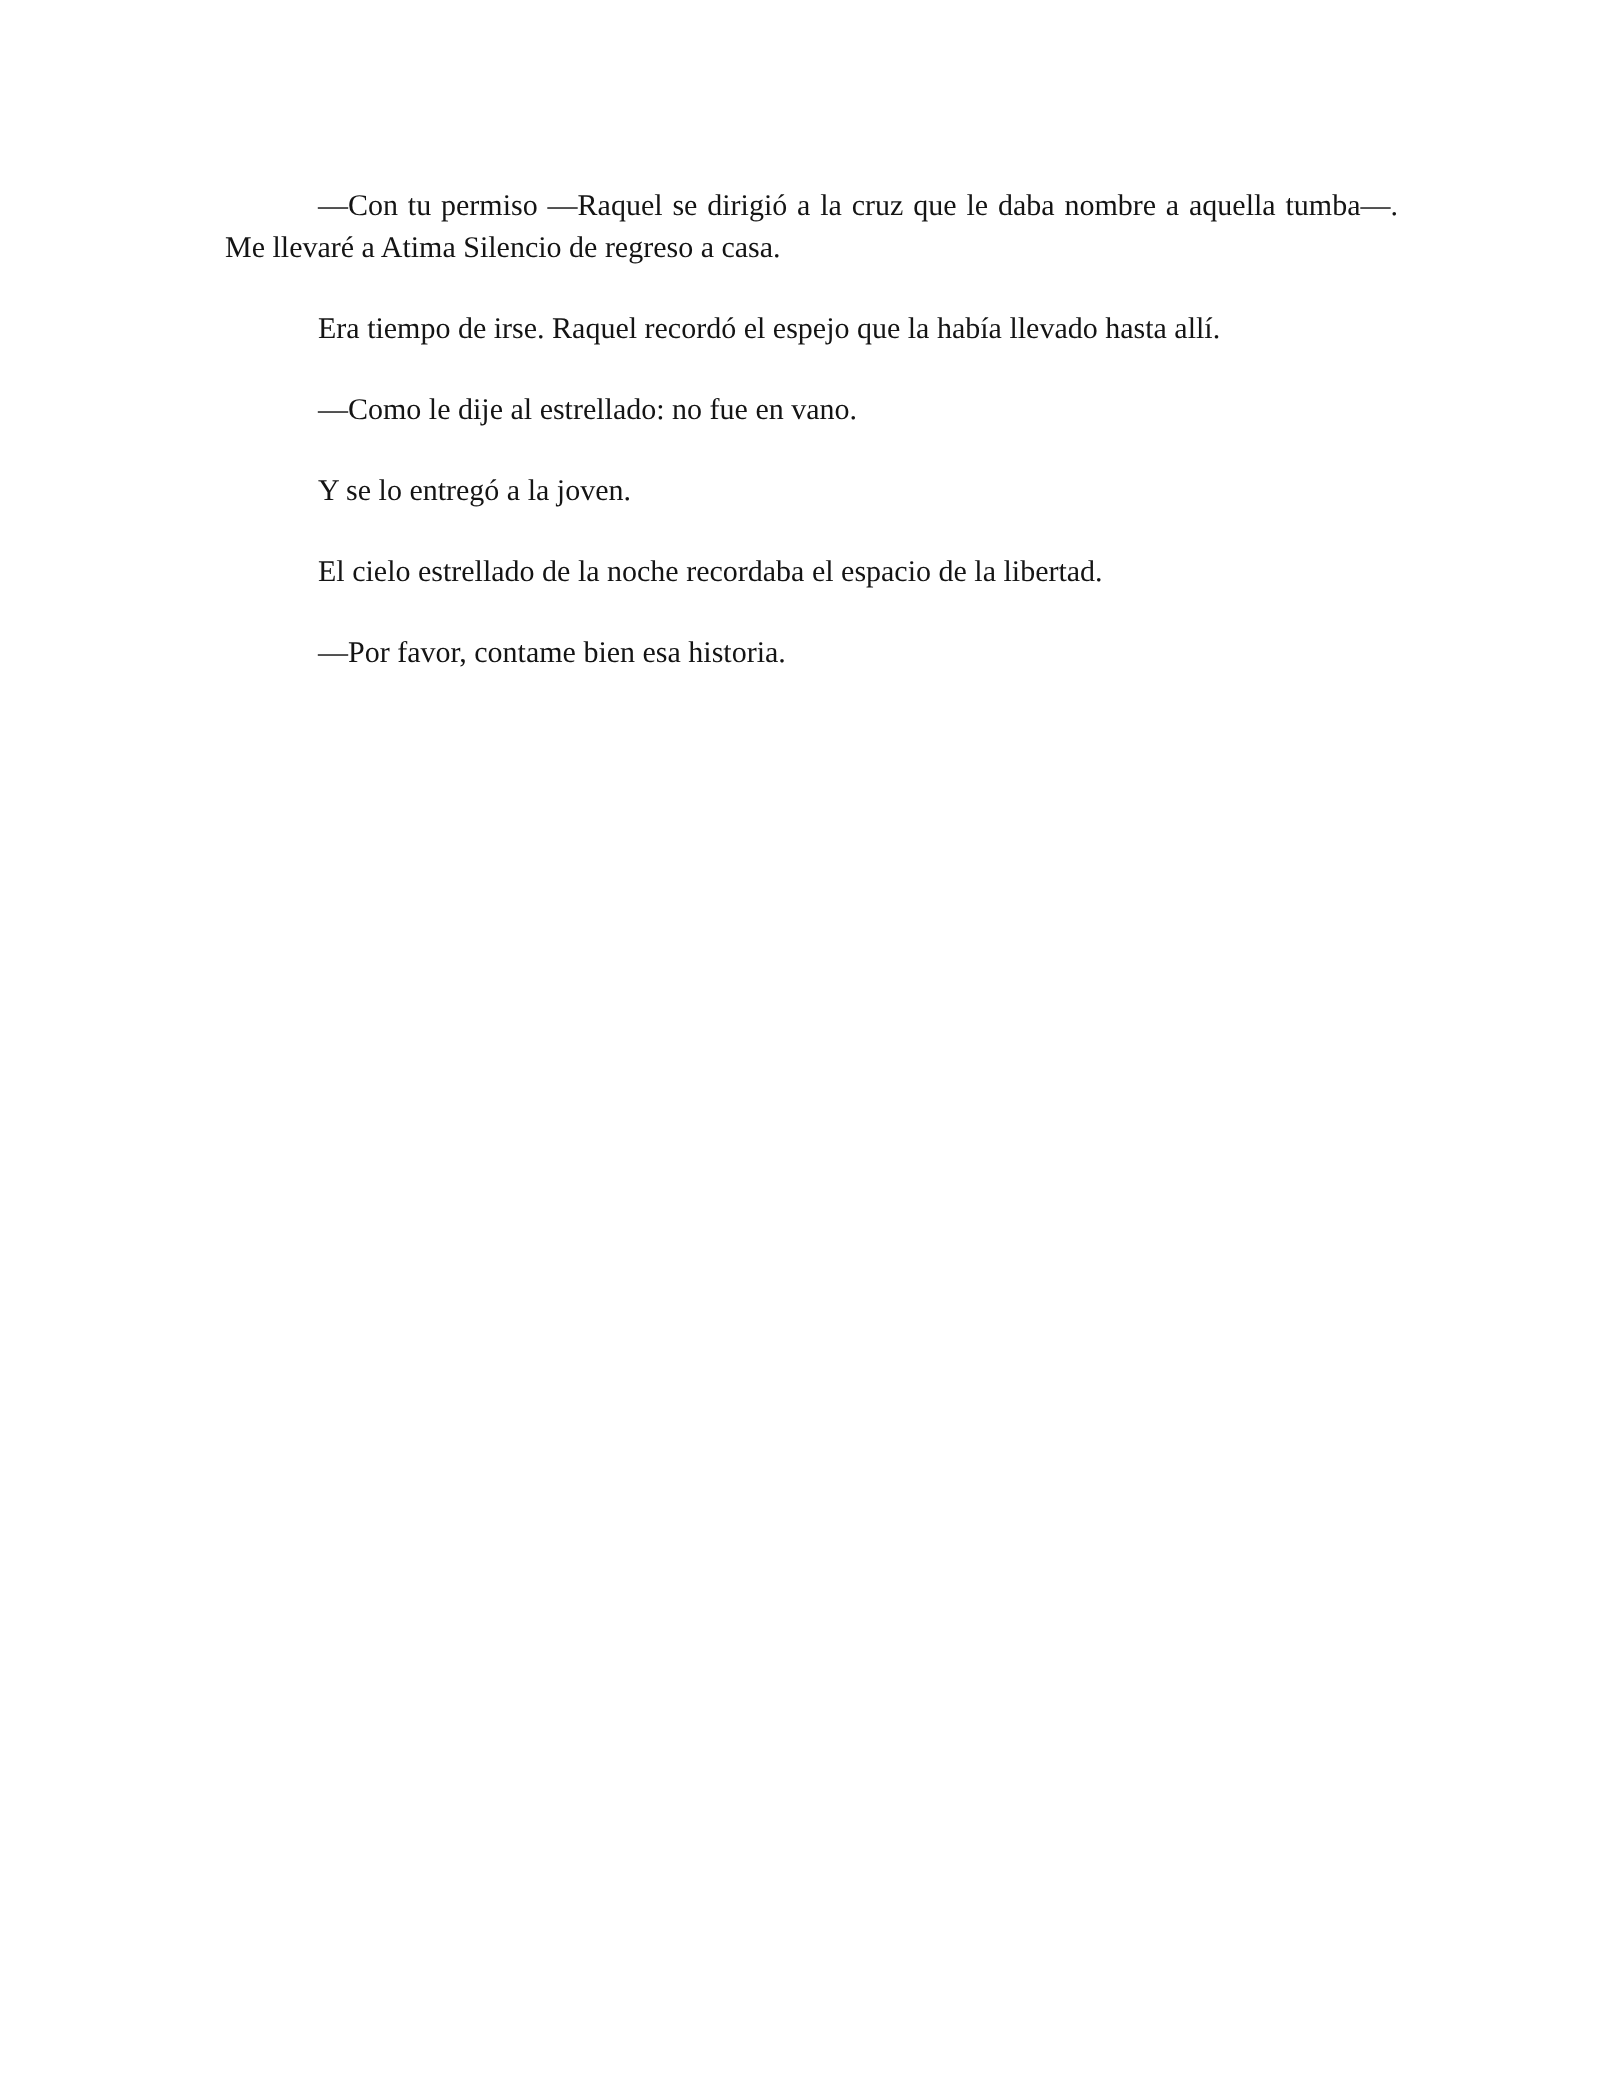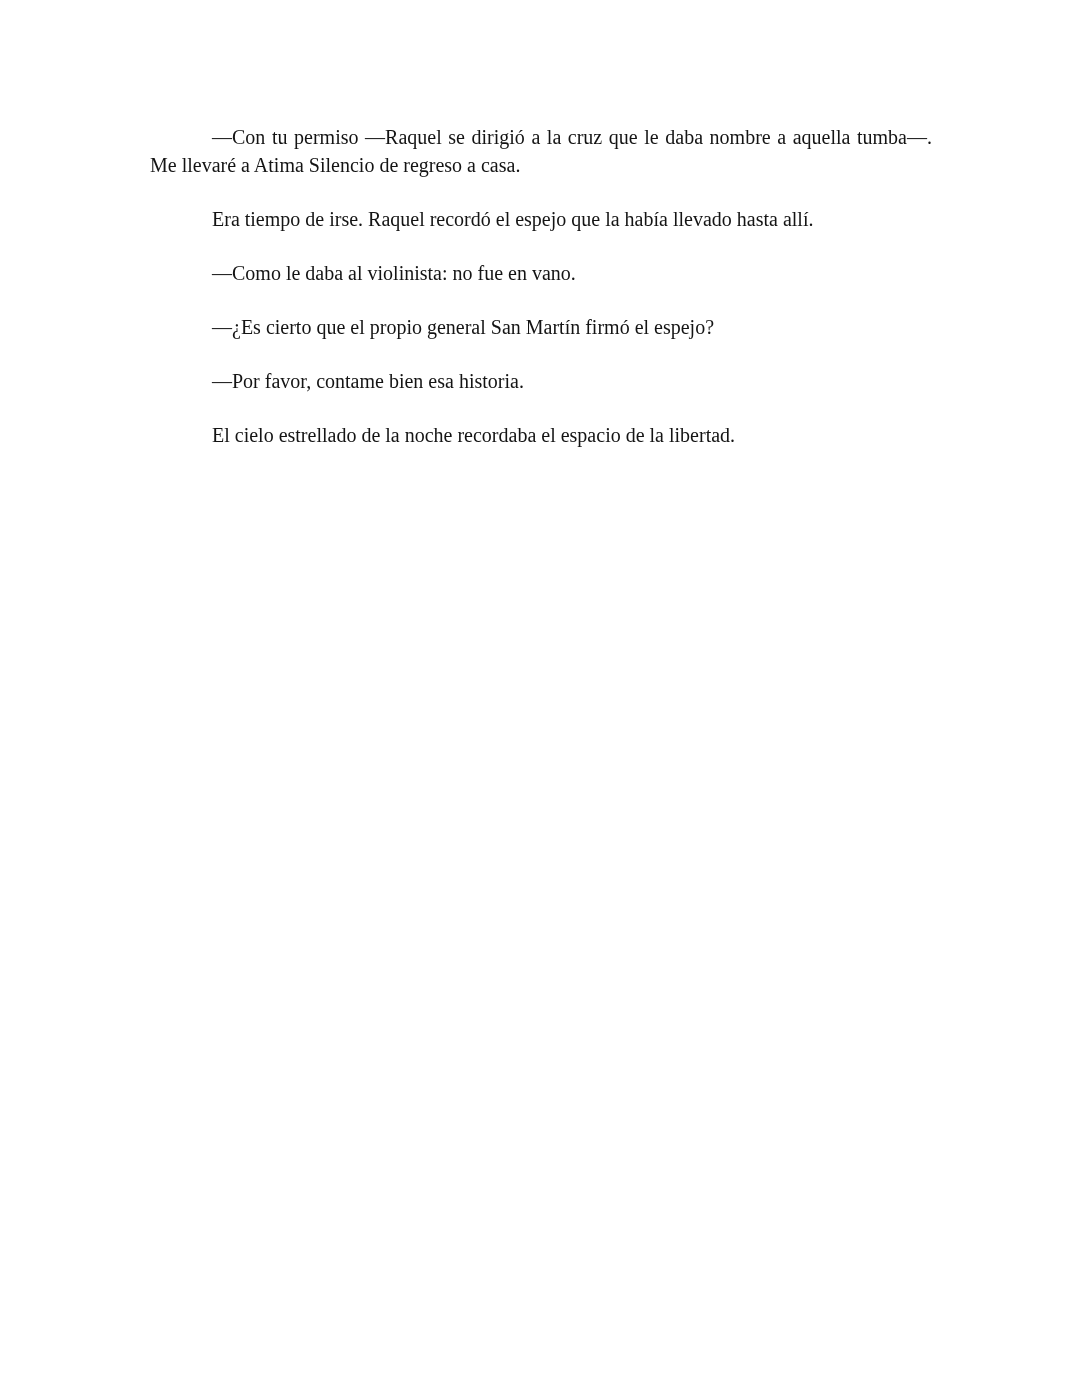--- a/index.html
+++ b/index.html
@@ -31,18 +31,18 @@
     text-align: justify;
   }
 </style>
 </head>
 <body>
 
 <div class="page">
   <div class="text-block">
       <p>—Con tu permiso —Raquel se dirigió a la cruz que le daba nombre a aquella tumba—. Me llevaré a Atima Silencio de regreso a casa.</p>
       <p>Era tiempo de irse. Raquel recordó el espejo que la había llevado hasta allí.</p>
-      <p>—Como le daba al violinista: no fue en vano.</p>
-      <p>—¿Es cierto que el propio general San Martín firmó el espejo?</p>
+      <p>—Como le dije al estrellado: no fue en vano.</p>
+      <p>Y se lo entregó a la joven.</p>
+      <p>El cielo estrellado de la noche recordaba el espacio de la libertad.</p>
       <p>—Por favor, contame bien esa historia.</p>
-      <p>El cielo estrellado de la noche recordaba el espacio de la libertad.</p>
     </div>
 </div>
 
 </body></html>

